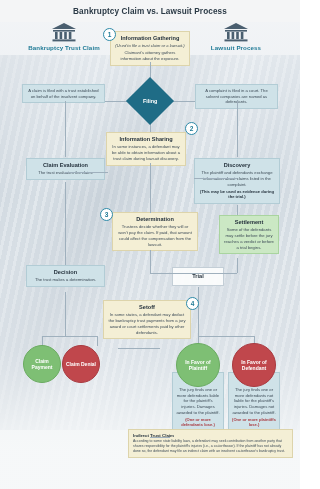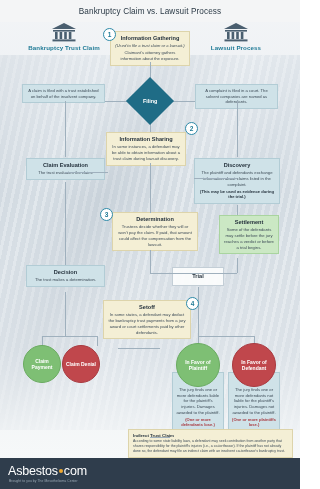--- a/index.html
+++ b/index.html
@@ -34,21 +34,21 @@
                 rgba(238,242,245,.55) 40%, rgba(240,243,246,.72) 72%, rgba(246,248,249,.97) 92%);
   }
 
   
   .title-bar {
     position: absolute; left: 0; top: 0; width: 300px; height: 22px;
     background: #f4f5f6;
     display: flex; align-items: center; justify-content: center;
   }
   .title-bar .t {
-    font-size: 8.2px; font-weight: normal; color: #2b3a46; letter-spacing: .1px;
+    font-size: 8.2px; font-weight: bold; color: #2b3a46; letter-spacing: .1px;
   }
 
   
   .node { position: absolute; }
 
   
   .col-head { text-align: center; }
   .col-head .lbl {
     font-size: 6.2px; font-weight: bold; color: #1f7a96; letter-spacing: .1px;
     margin-top: 2px; white-space: nowrap;
@@ -302,20 +302,14 @@
   <div class="node box box-blue" style="left:228px; top:372px; width:52px; padding:14px 3px 3px;">
     <span class="p">The jury finds one or more defendants not liable for the plaintiff's injuries. Damages not awarded to the plaintiff.</span>
     <span class="note" style="color:#a93a40;">(One or more plaintiffs lose.)</span>
   </div>
 
   <div class="footnote" style="left:128px; top:429px; width:165px;">
     <span class="fh">Indirect Trust Claim</span>
     <span class="fp">According to some state liability laws, a defendant may seek contribution from another party that shares responsibility for the plaintiff's injuries (i.e., a co-tortfeasor). If the plaintiff has not already done so, the defendant may file an indirect claim with an insolvent co-tortfeasor's bankruptcy trust.</span>
   </div>
 
-  <div class="footer">
-    <div class="brand">
-      <span>Asbestos</span><span class="dot"></span><span>com</span>
-    </div>
-    <div class="tag">Brought to you by The Mesothelioma Center</div>
-  </div>
 
 </div>
 
 </body></html>

